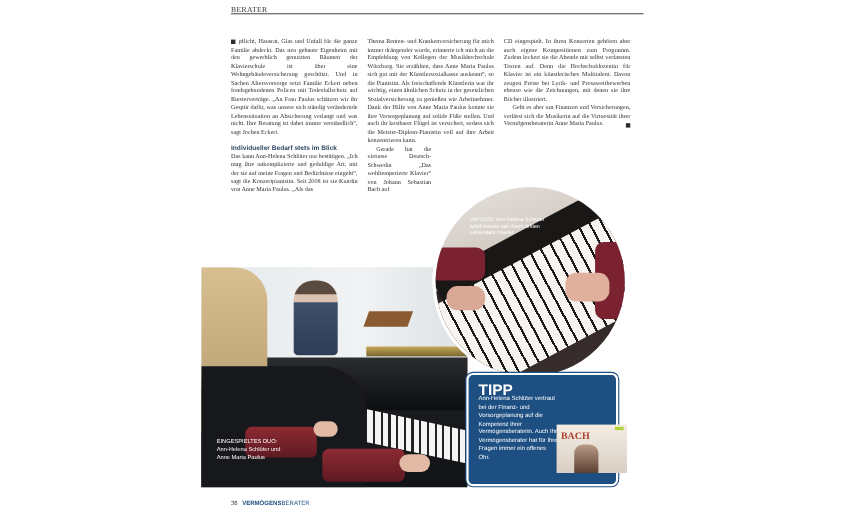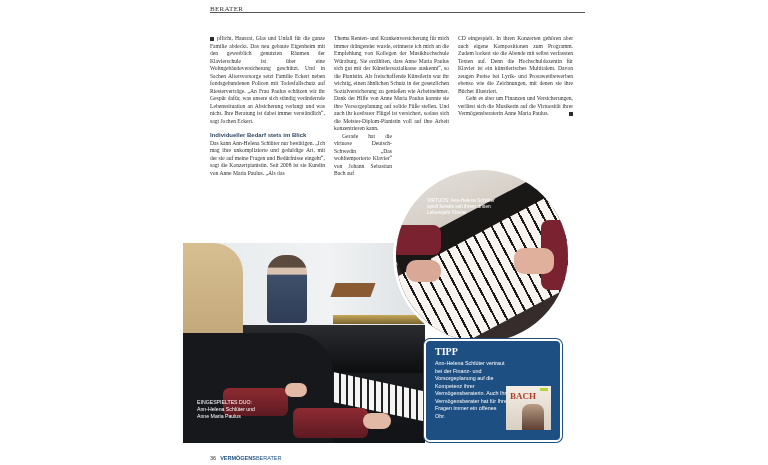--- a/index.html
+++ b/index.html
@@ -45,23 +45,23 @@
     .circle-black { position:absolute; left:-10px; top:30px; width:220px; height:30px; transform:rotate(-28deg); background:#1a1717; }
     .circle-hand-l { position:absolute; left:10px; top:90px; width:35px; height:22px; background:#d9a896; border-radius:10px; }
     .circle-hand-r { position:absolute; left:118px; top:78px; width:40px; height:26px; background:#e0b09d; border-radius:10px; }
     .circle-sleeve-l { position:absolute; left:-5px; top:55px; width:50px; height:30px; background:#7a2230; border-radius:8px; }
     .circle-sleeve-r { position:absolute; left:145px; top:50px; width:40px; height:70px; background:#7a2230; border-radius:8px; }
     .caption-circle { position:absolute; left:31px; top:28px; width:70px; font-family:"Liberation Sans", sans-serif; font-size:4.8px; line-height:6.2px; color:#ffffff; }
 
     
     .tip { position:absolute; left:424px; top:339px; width:138px; height:103px; background:#1d4f82; border-radius:6px;
       border:2px solid #ffffff; box-shadow:0 0 0 1px #1d4f82; box-sizing:border-box; }
-    .tip-title { position:absolute; left:9px; top:5px; font-family:Liberation Serif, serif; font-weight:bold; font-size:10px; color:#ffffff;text-align:center; }
+    .tip-title { position:absolute; left:9px; top:5px; font-family:Liberation Sans, sans-serif; font-weight:bold; font-size:14px; color:#ffffff;text-align:center; }
     .tip-text { position:absolute; left:9px; top:19px; width:124px; font-family:"Liberation Sans", sans-serif; font-size:5.4px; line-height:7.5px; color:#ffffff; }
-    .cd { position:absolute; left:80px; top:45px; width:45px; height:44px; background:linear-gradient(180deg,#f3ede4,#d8cfc3); }
+    .cd { position:absolute; left:80px; top:45px; width:45px; height:44px; background:linear-gradient(180deg,#f3ede4,#d8cfc3);padding-left:19px; }
     .cd-title { position:absolute; left:4px; top:5px; font-family:"Liberation Serif", serif; font-weight:bold; font-size:9px; color:#b0402a; }
     .cd-badge { position:absolute; right:3px; top:2px; width:8px; height:3px; background:#b5d23a; }
     .cd-figure { position:absolute; left:16px; top:18px; width:22px; height:26px; background:linear-gradient(180deg,#b89c86,#5d4033); border-radius:8px 8px 0 0; }
 
     .footer { position:absolute; left:210px; top:455px; font-family:"Liberation Sans", sans-serif; font-size:5.5px; color:#333; }
     .footer .pnum { margin-right:4px; }
     .footer .brand-a { font-weight:bold; color:#1d4f82; }
     .footer .brand-b { color:#1d4f82; }
   </style>
 </head>

